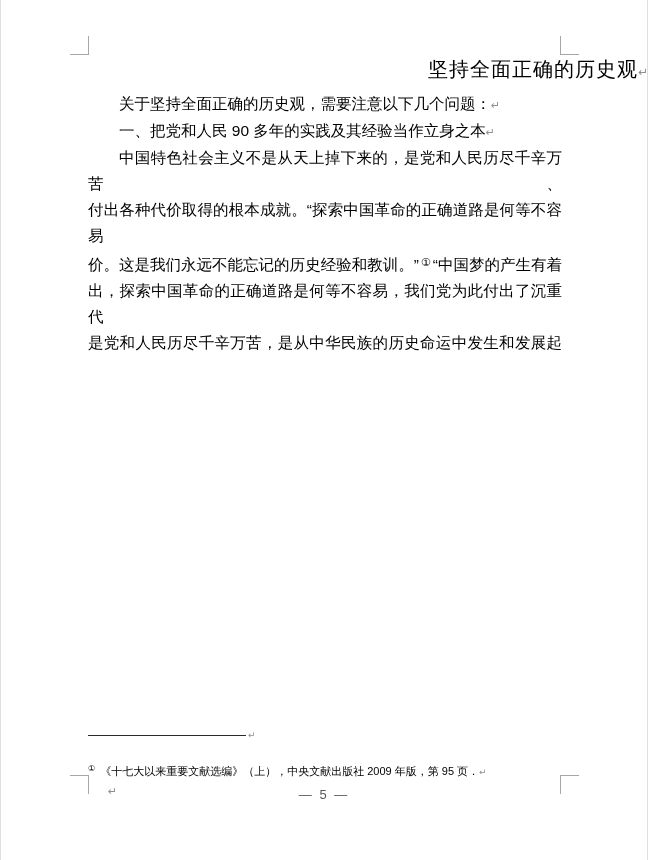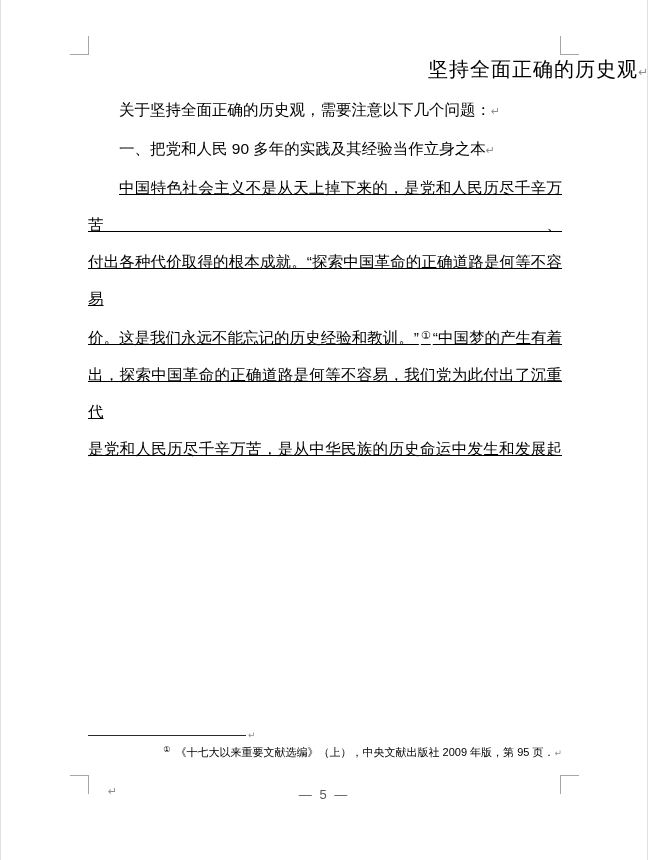--- a/index.html
+++ b/index.html
@@ -25,36 +25,36 @@
   .doc-title{
     position:absolute;left:0;top:54px;width:100%;
     text-align:right;font-size:20px;line-height:30px;
     font-weight:500;letter-spacing:1px;
   }
   .pilcrow{color:#8f8f8f;font-weight:400;letter-spacing:0;}
   .doc-title .pilcrow{font-size:12px;}
 
   .content{
     position:absolute;left:88px;top:91px;width:474px;
-    font-size:15.5px;line-height:37px;
+    font-size:15.5px;line-height:26px;
   }
   .content .line{white-space:nowrap;}
   .content .indent{text-indent:31px;}
-  .content .jline{text-align:justify;text-align-last:justify;white-space:normal;text-decoration:underline;}
+  .content .jline{text-align:justify;text-align-last:justify;white-space:normal;}
   .content .pilcrow{font-size:11px;}
   .fnref{font-size:11px;vertical-align:4px;padding:0 2px;}
 
   .footnotes{
     position:absolute;left:88px;top:733px;width:474px;
     font-size:11px;line-height:15px;
   }
   .fn-sep-row{display:flex;align-items:center;height:4px;}
   .fn-sep{width:158px;border-top:1.5px solid #2a2a2a;}
   .fn-sep-row .pilcrow{font-size:9px;margin-left:2px;}
-  .footnote{margin-top:5px;white-space:nowrap;text-align:right;}
+  .footnote{margin-top:24px;white-space:nowrap;}
   .footnote:first-of-type{margin-top:7px;}
   .fn-marker{font-size:8px;vertical-align:4px;margin-right:5px;}
   .footnote .pilcrow{font-size:9px;}
 
   .footer-pilcrow{
     position:absolute;left:108px;top:785px;
     font-size:11px;color:#8f8f8f;
   }
   .page-number{
     position:absolute;left:0;top:787px;width:100%;

